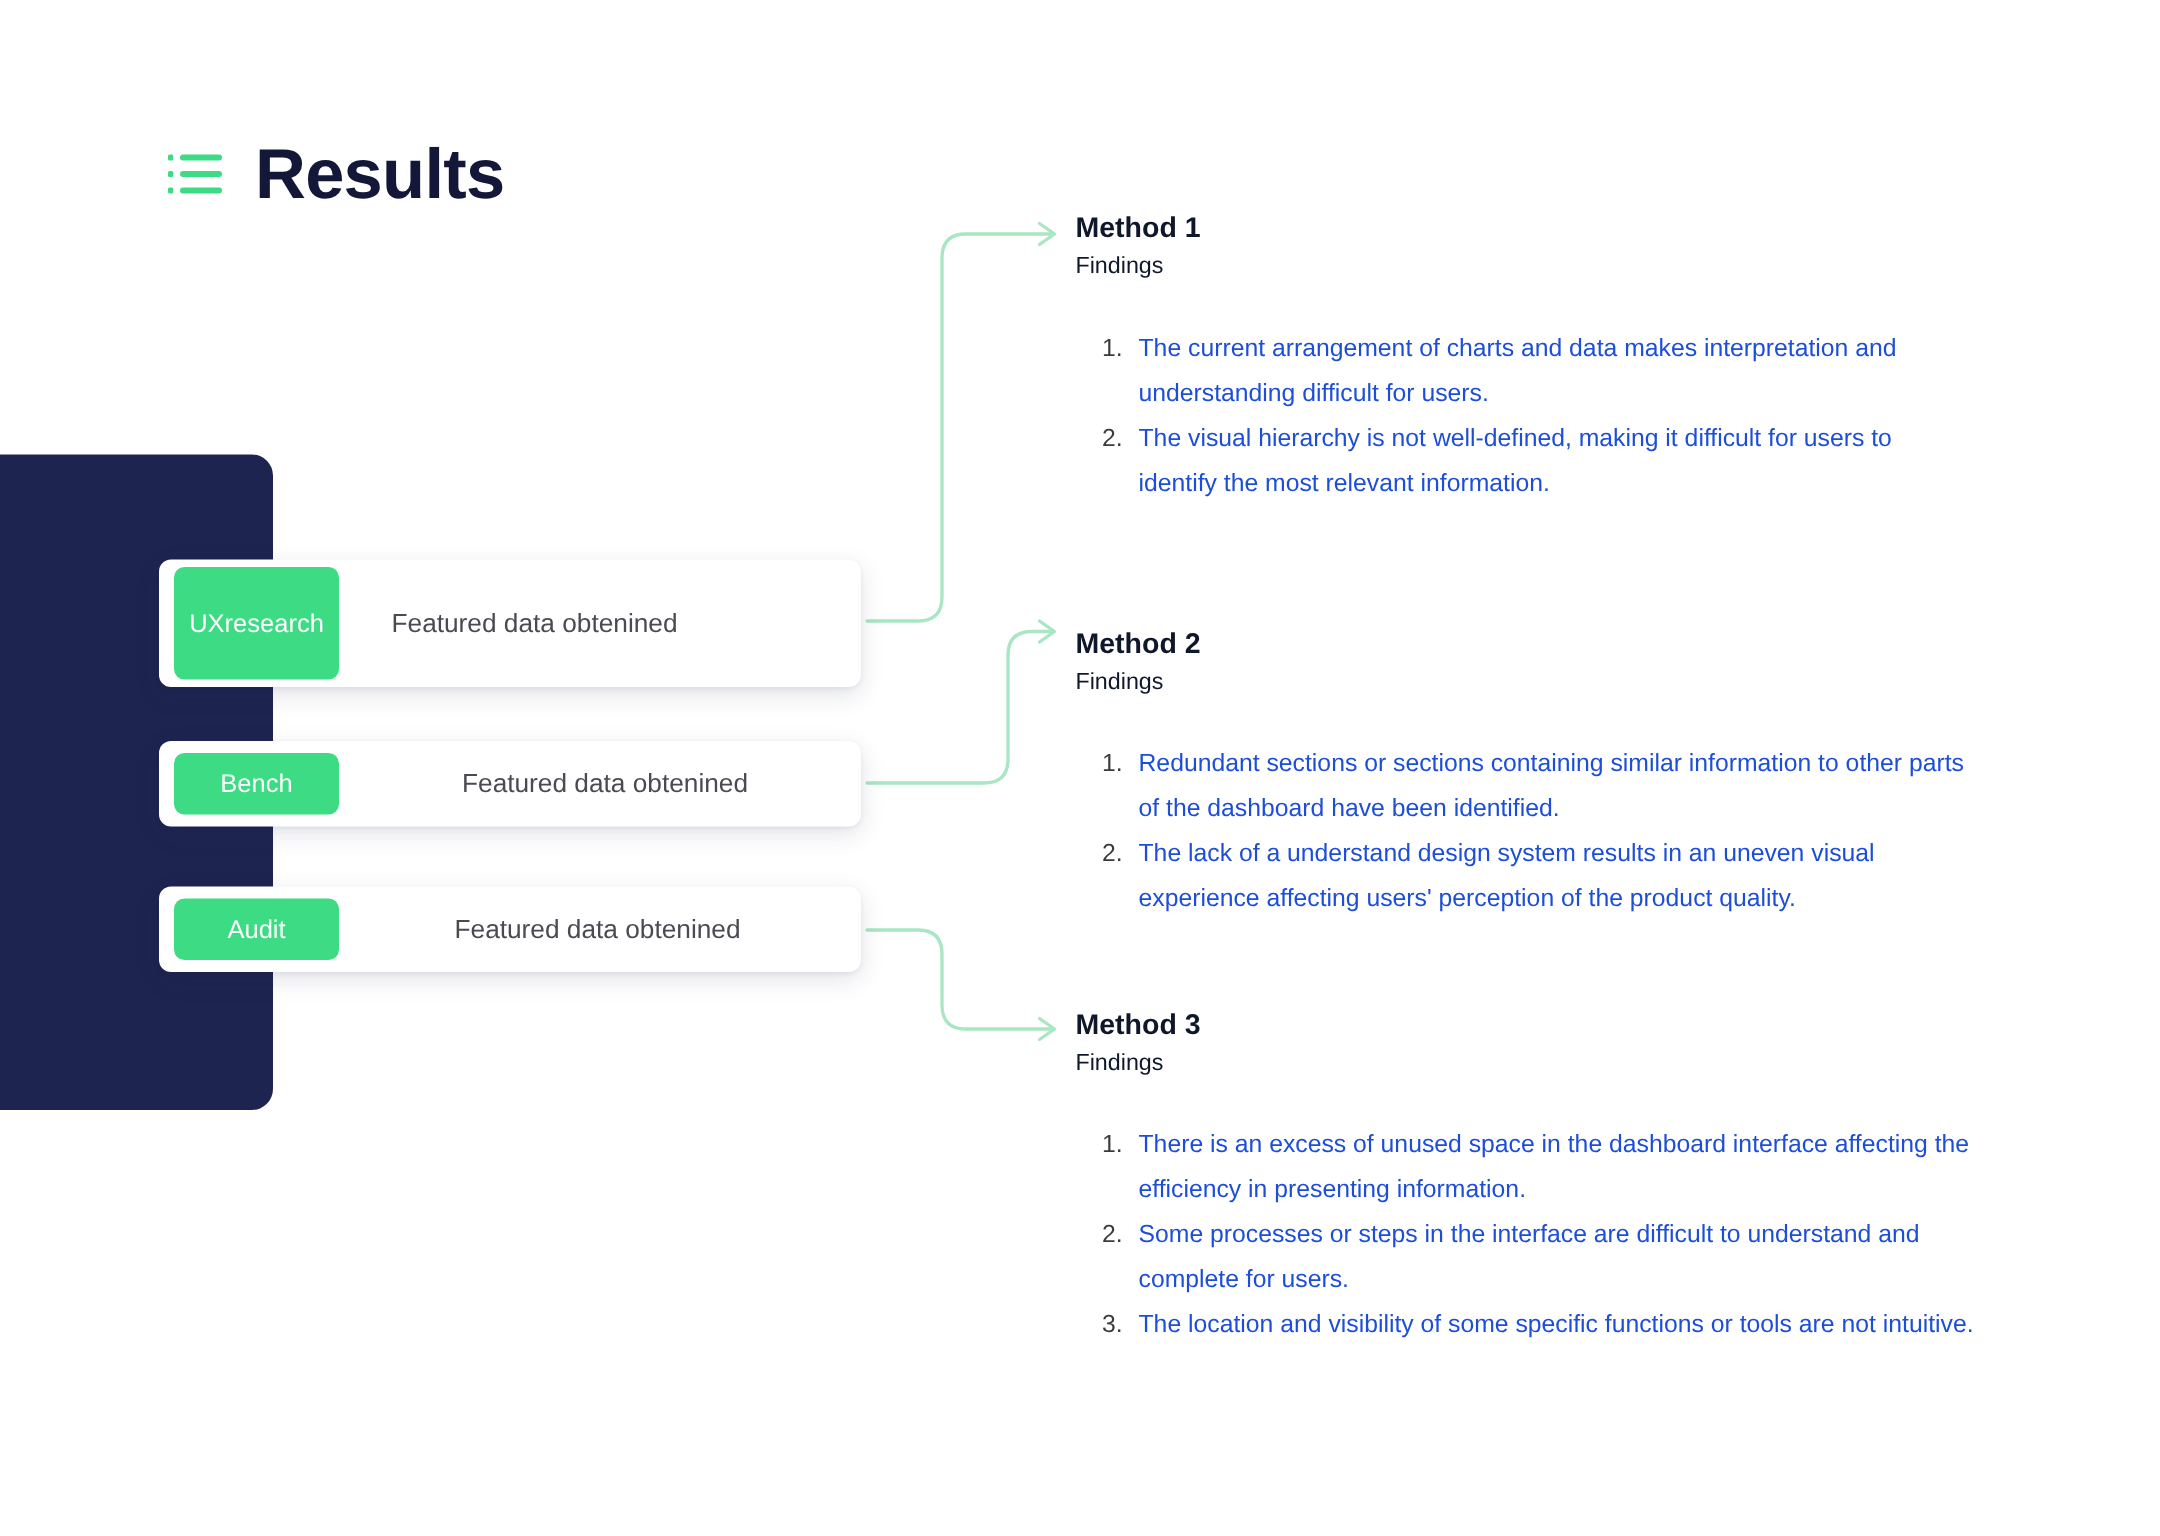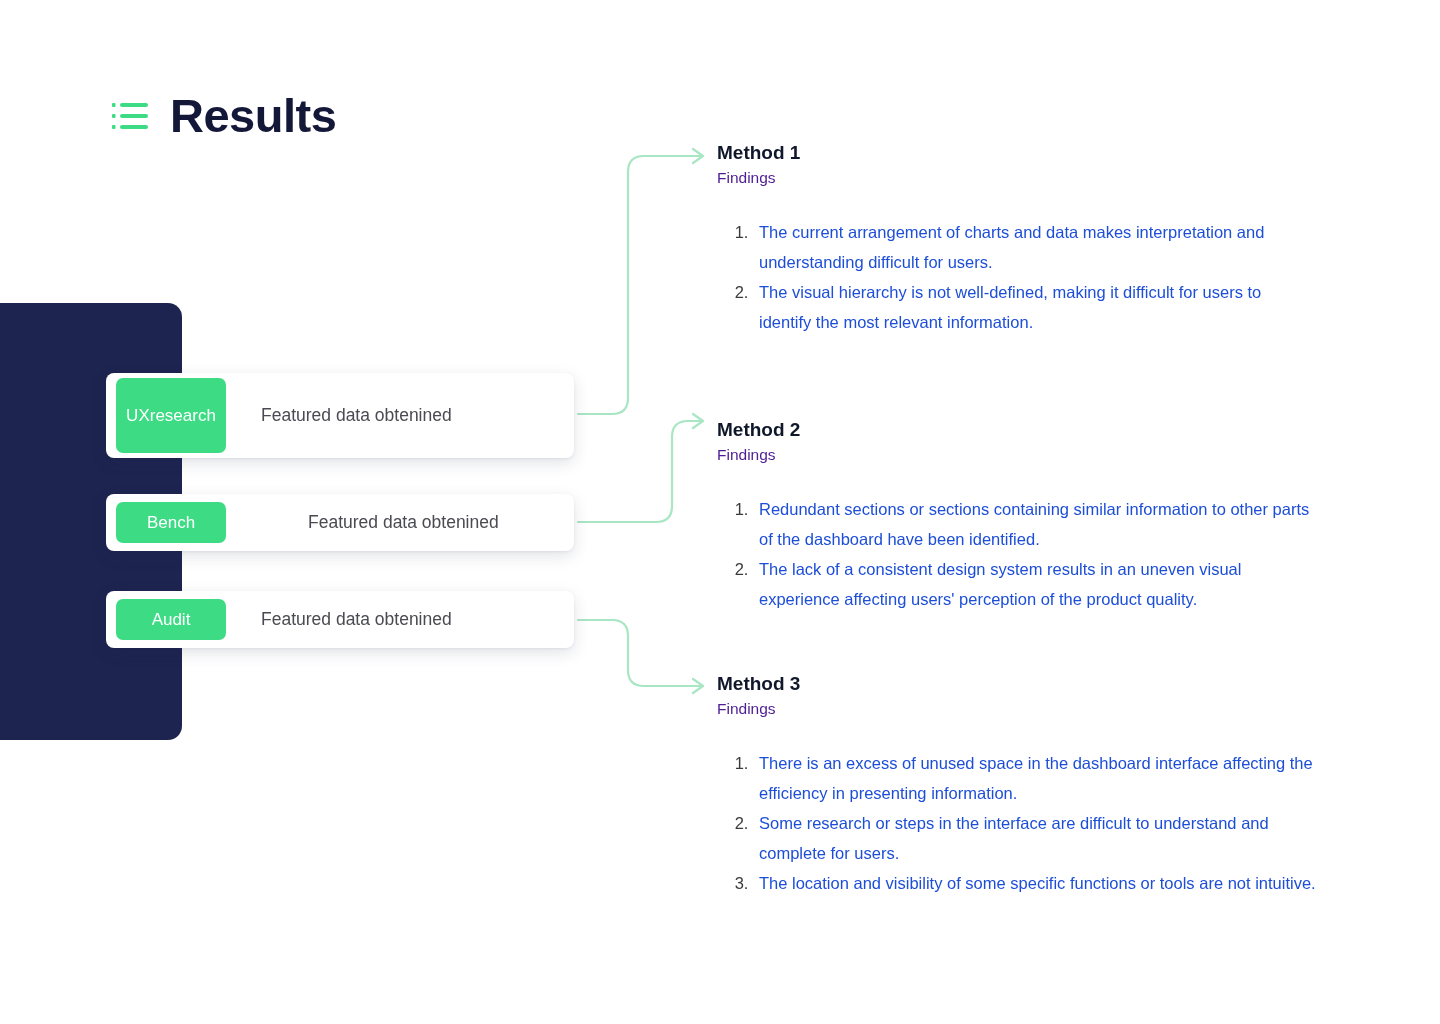--- a/index.html
+++ b/index.html
@@ -68,21 +68,21 @@
     width: 468px;
     background: #ffffff;
     border-radius: 8px;
     box-shadow: 0 5px 16px rgba(30, 36, 80, 0.13), 0 1px 3px rgba(30, 36, 80, 0.07);
     display: flex;
     align-items: center;
     padding-left: 10px;
   }
   #card-1 { top: 373px; height: 85px; }
   #card-2 { top: 494px; height: 57px; gap: 47px; }
-  #card-3 { top: 591px; height: 57px; }
+  #card-3 { top: 591px; height: 57px; gap: 42px; }
 
   .badge {
     flex: none;
     background: #3ddc84;
     color: #ffffff;
     border-radius: 7px;
     display: flex;
     align-items: center;
     justify-content: center;
     text-align: center;
@@ -124,21 +124,21 @@
 
   .method-title {
     font-size: 19px;
     font-weight: 700;
     color: #0f172a;
     margin: 0;
     line-height: 1.2;
   }
   .method-sub {
     font-size: 15.5px;
-    color: #4c1d95;
+    color: #0f172a;
     margin: 4px 0 0 0;
     line-height: 1.2;
   }
   .findings-list {
     margin: 30px 0 0 0;
     padding-left: 36px;
     list-style: decimal;
   }
   .findings-list li {
     font-size: 16.5px;
@@ -213,27 +213,27 @@
       <li>The current arrangement of charts and data makes interpretation and understanding difficult for users.</li>
       <li>The visual hierarchy is not well-defined, making it difficult for users to identify the most relevant information.</li>
     </ol>
   </div>
 
   <div class="method" id="method-2">
     <h2 class="method-title">Method 2</h2>
     <p class="method-sub">Findings</p>
     <ol class="findings-list">
       <li>Redundant sections or sections containing similar information to other parts of the dashboard have been identified.</li>
-      <li>The lack of a consistent design system results in an uneven visual experience affecting users' perception of the product quality.</li>
+      <li>The lack of a understand design system results in an uneven visual experience affecting users' perception of the product quality.</li>
     </ol>
   </div>
 
   <div class="method" id="method-3">
     <h2 class="method-title">Method 3</h2>
     <p class="method-sub">Findings</p>
     <ol class="findings-list">
       <li>There is an excess of unused space in the dashboard interface affecting the efficiency in presenting information.</li>
-      <li>Some research or steps in the interface are difficult to understand and complete for users.</li>
+      <li>Some processes or steps in the interface are difficult to understand and complete for users.</li>
       <li>The location and visibility of some specific functions or tools are not intuitive.</li>
     </ol>
   </div>
 
 </div>
 
 </body></html>

